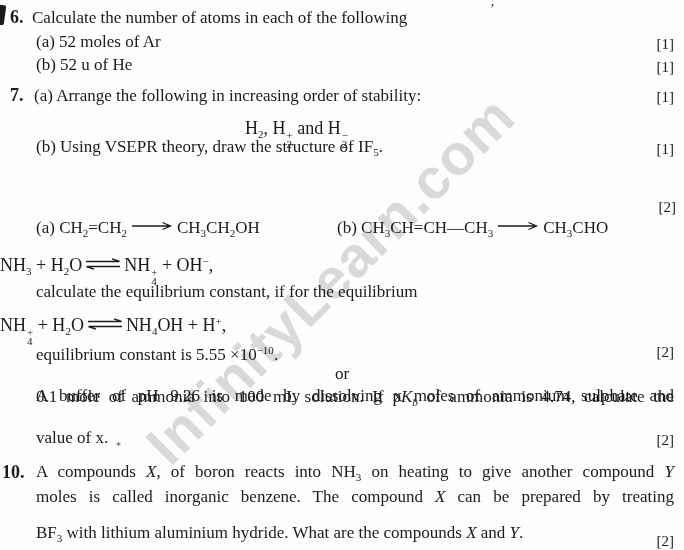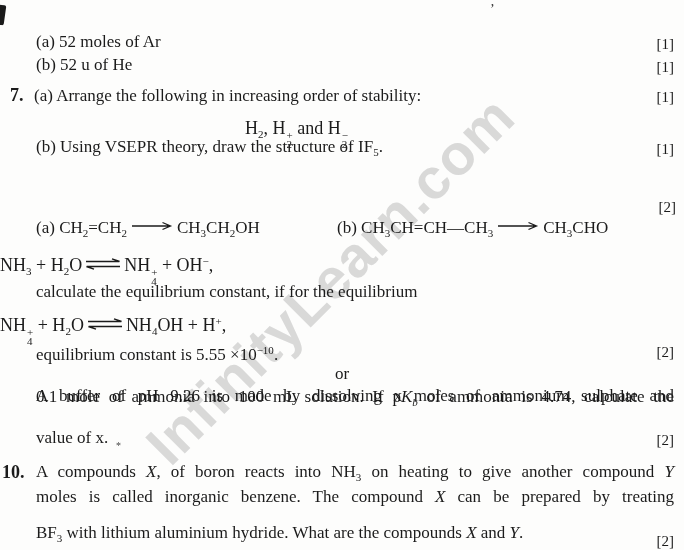--- a/index.html
+++ b/index.html
@@ -44,20 +44,23 @@
 <div class="page">
 
   <div class="watermark">InfinityLearn.com</div>
 
   <div class="content">
 
     <div class="blob"></div>
     <div class="artifact-quote">’</div>
     <div class="artifact-star">*</div>
 
+    <div class="line" style="top:6px;left:10px;right:10px">
+      <span class="qnum" style="width:22px">6.</span><span>Calculate the number of atoms in each of the following</span>
+    </div>
     <div class="line" style="top:31px;left:36px;right:10px">
       <span>(a) 52 moles of Ar</span>
       <span class="marks">[1]</span>
     </div>
     <div class="line" style="top:54px;left:36px;right:10px">
       <span>(b) 52 u of He</span>
       <span class="marks">[1]</span>
     </div>
 
     <div class="line" style="top:84px;left:10px;right:10px">

